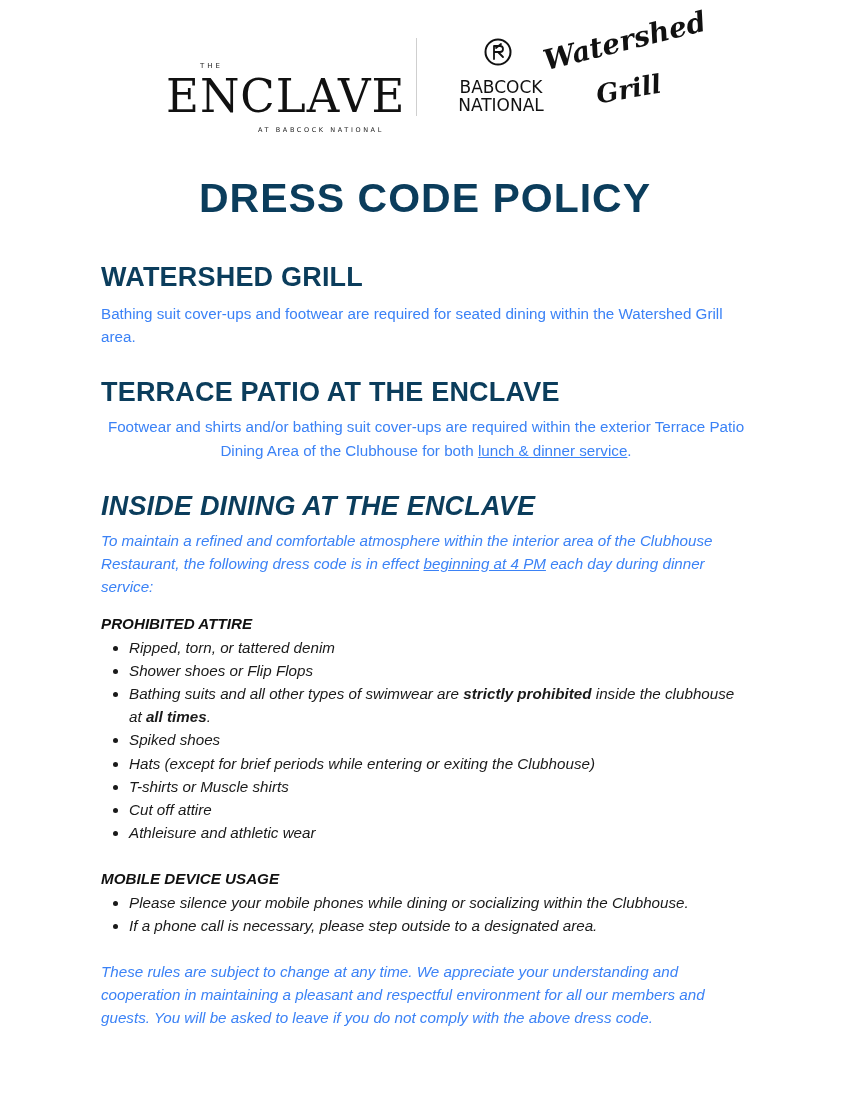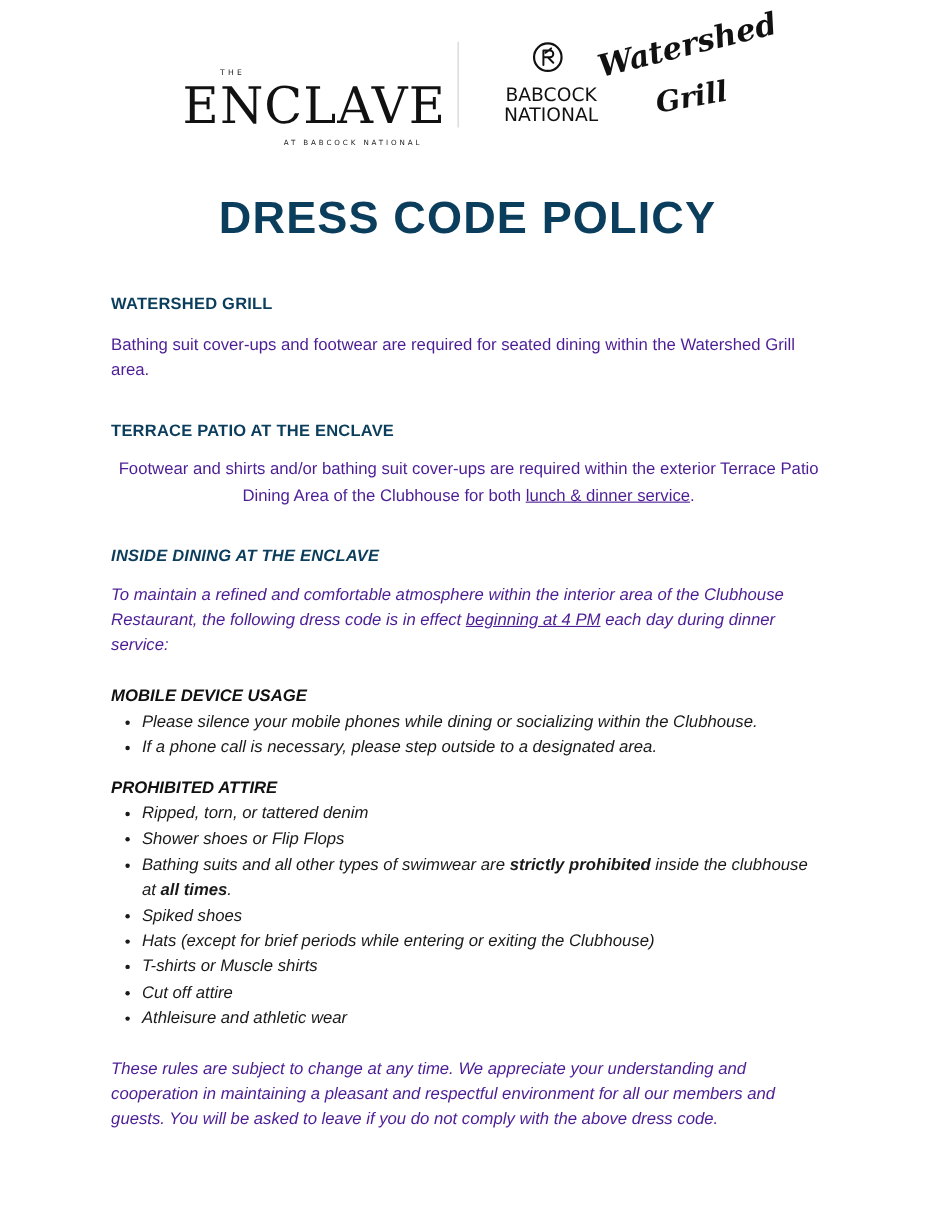--- a/index.html
+++ b/index.html
@@ -15,22 +15,22 @@
   .babcock .emblem { position: absolute; left: 33px; top: 2px; width: 28px; height: 28px; }
   .babcock .line1 { position: absolute; left: 0; top: 42px; width: 100px; font-size: 17px; line-height: 18px; color:#111; }
   .babcock .line2 { position: absolute; left: 0; top: 60px; width: 100px; font-size: 17px; line-height: 18px; color:#111; }
   .watershed { position: absolute; left: 548px; top: 0; width: 132px; height: 84px; }
   .watershed .w1 { position: absolute; left: 0; top: 8px; font-family: "DejaVu Serif", serif; font-style: italic; font-weight: bold; font-size: 28px; transform: rotate(-14deg); transform-origin: left bottom; color:#111; white-space: nowrap; }
   .watershed .w2 { position: absolute; left: 48px; top: 38px; font-family: "DejaVu Serif", serif; font-style: italic; font-weight: bold; font-size: 26px; transform: rotate(-10deg); color:#111; white-space: nowrap; }
 
   .title { position: absolute; top: 175px; left: 0; width: 850px; text-align: center;
            font-family: "Liberation Sans", sans-serif; font-weight: bold; font-size: 41px; color: #0b3d5c; letter-spacing: 1px; }
   .content { position: absolute; left: 101px; top: 262px; width: 650px; }
-  h2 { font-family: "Liberation Sans", sans-serif; font-weight: bold; color: #0b3d5c; font-size: 15px; margin: 0; line-height: 30px; letter-spacing: 0.2px; }
-  p { margin: 0; font-size: 15.2px; line-height: 23.2px; color: #4c1d95; font-family: "Liberation Sans", sans-serif; }
+  h2 { font-family: "Liberation Sans", sans-serif; font-weight: bold; color: #0b3d5c; font-size: 27px; margin: 0; line-height: 30px; letter-spacing: 0.2px; }
+  p { margin: 0; font-size: 15.2px; line-height: 23.2px; color: #3b82f6; font-family: "Liberation Sans", sans-serif; }
   .u { text-decoration: underline; }
   .sub-h { font-family: "Liberation Sans", sans-serif; font-weight: bold; font-size: 15.2px; line-height: 23.2px; color:#111; margin: 0; }
   ul { margin: 0; padding-left: 28px; font-family: "Liberation Sans", sans-serif; font-size: 15.2px; line-height: 23.2px; }
   li { margin: 0; }
   b { font-weight: bold; }
 </style>
 </head>
 <body>
 
 <div class="logos">
@@ -64,37 +64,37 @@
 
   <section style="margin-top:29px;">
     <h2>TERRACE PATIO AT THE ENCLAVE</h2>
     <p style="margin-top:8px;text-align:center;"><span>Footwear and shirts and/or bathing suit cover-ups are required within the exterior Terrace Patio Dining Area of the Clubhouse for both </span><span class="u">lunch &amp; dinner service</span><span>.</span></p>
   </section>
 
   <section style="margin-top:29px;font-style:italic;">
     <h2>INSIDE DINING AT THE ENCLAVE</h2>
     <p style="margin-top:8px;"><span>To maintain a refined and comfortable atmosphere within the interior area of the Clubhouse Restaurant, the following dress code is in effect </span><span class="u">beginning at 4 PM</span><span> each day during dinner service:</span></p>
 
-    <div style="margin-top:23px;">
-      <div class="sub-h">MOBILE DEVICE USAGE</div>
-      <ul>
-        <li>Please silence your mobile phones while dining or socializing within the Clubhouse.</li>
-        <li>If a phone call is necessary, please step outside to a designated area.</li>
-      </ul>
-    </div>
-
     <div style="margin-top:14px;">
       <div class="sub-h">PROHIBITED ATTIRE</div>
       <ul>
         <li>Ripped, torn, or tattered denim</li>
         <li>Shower shoes or Flip Flops</li>
         <li><span>Bathing suits and all other types of swimwear are </span><b>strictly prohibited</b><span> inside the clubhouse at </span><b>all times</b><span>.</span></li>
         <li>Spiked shoes</li>
         <li>Hats (except for brief periods while entering or exiting the Clubhouse)</li>
         <li>T-shirts or Muscle shirts</li>
         <li>Cut off attire</li>
         <li>Athleisure and athletic wear</li>
       </ul>
     </div>
 
+    <div style="margin-top:23px;">
+      <div class="sub-h">MOBILE DEVICE USAGE</div>
+      <ul>
+        <li>Please silence your mobile phones while dining or socializing within the Clubhouse.</li>
+        <li>If a phone call is necessary, please step outside to a designated area.</li>
+      </ul>
+    </div>
+
     <p style="margin-top:23px;">These rules are subject to change at any time. We appreciate your understanding and cooperation in maintaining a pleasant and respectful environment for all our members and guests. You will be asked to leave if you do not comply with the above dress code.</p>
   </section>
 </div>
 
 </body></html>

